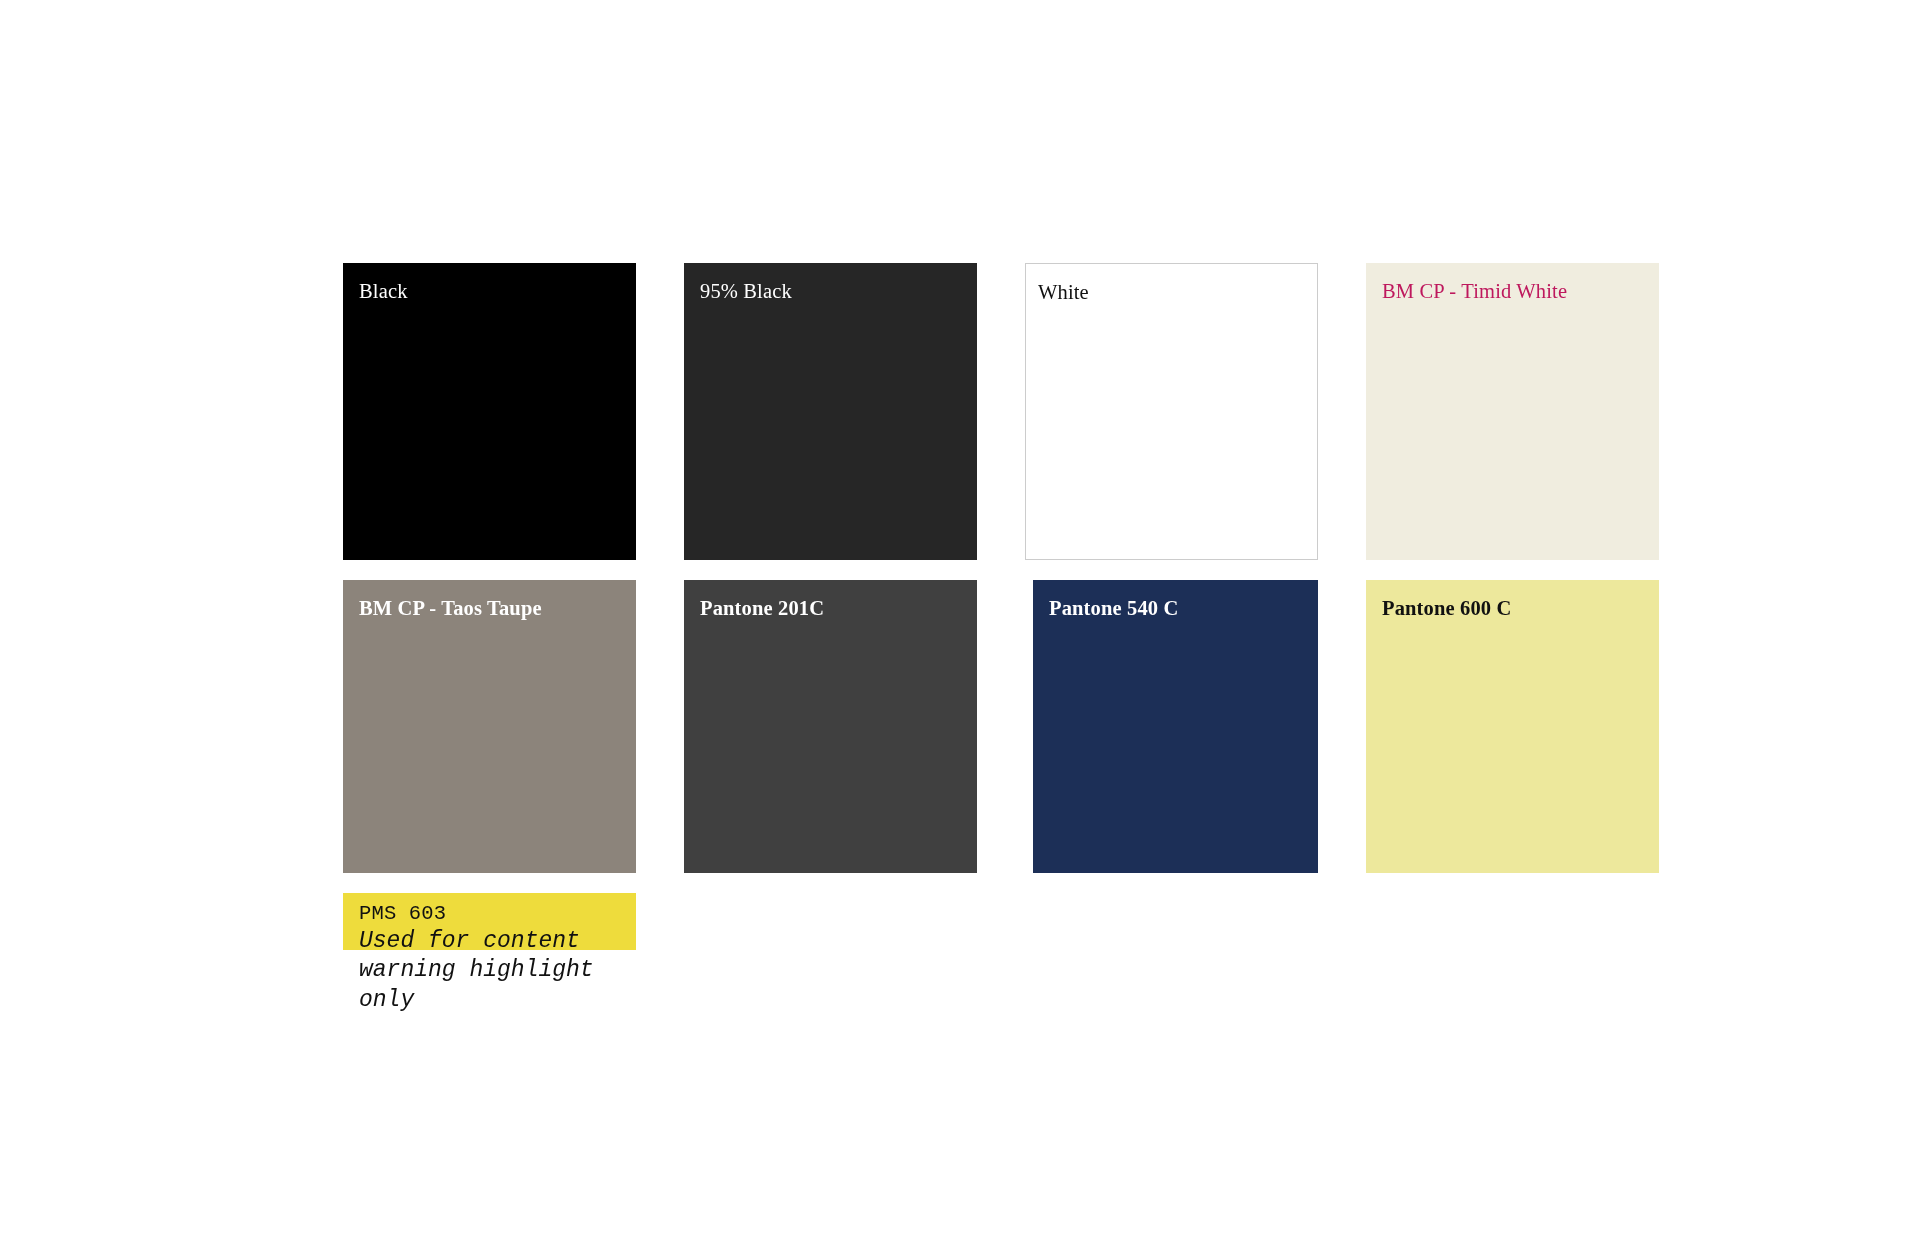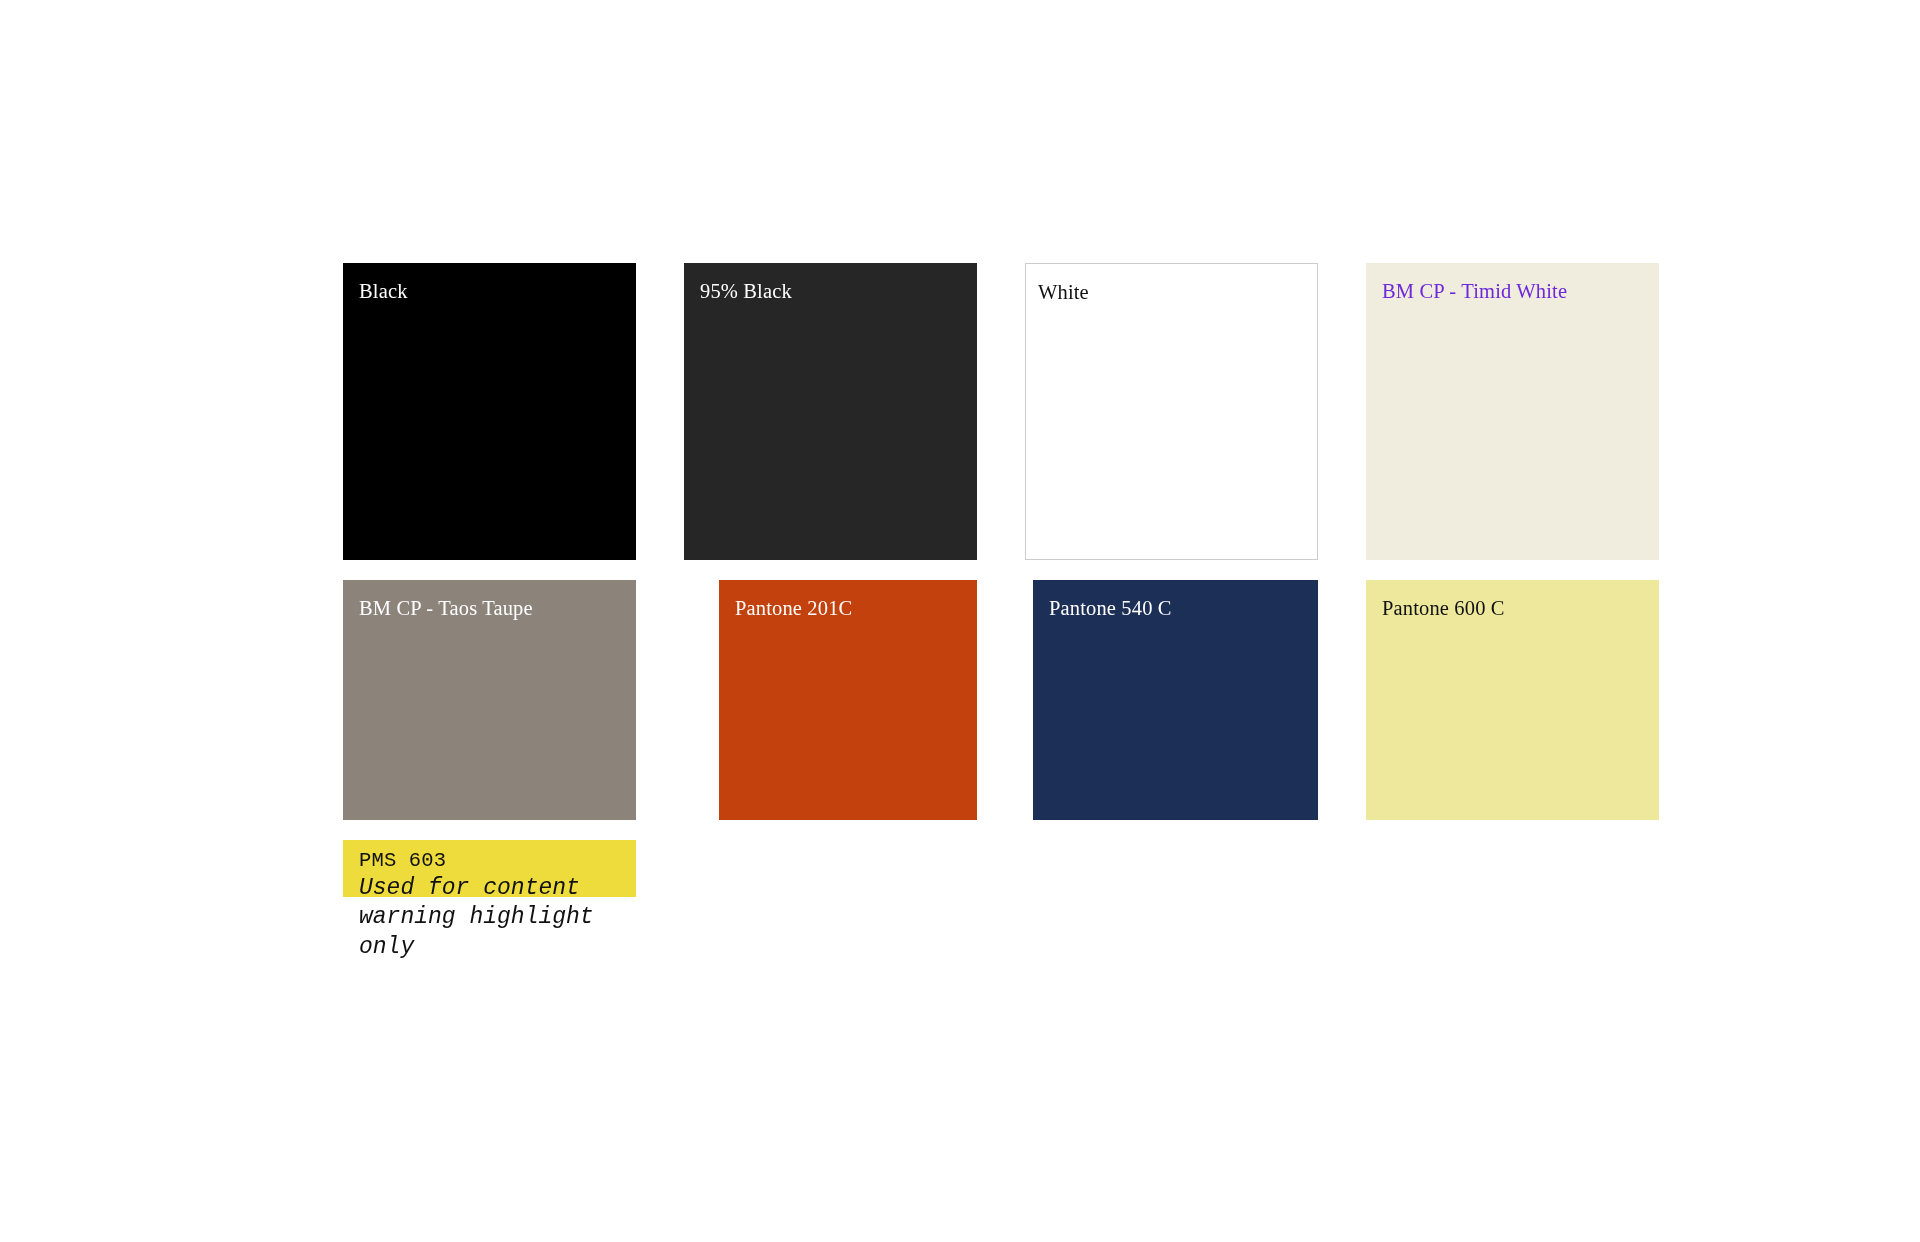--- a/index.html
+++ b/index.html
@@ -32,21 +32,22 @@
   }
 
   .swatch {
     position: relative;
     box-sizing: border-box;
     height: 297px;
     padding: 17px 0 0 16px;
   }
 
   .swatch.row-two {
-    height: 240px;
+    height: 293px;
+    font-weight: bold;
   }
 
   .swatch-label {
     font-size: 20.5px;
     line-height: 1.15;
     letter-spacing: 0.15px;
     display: block;
   }
 
   .swatch-sublabel {
@@ -92,33 +93,33 @@
     </div>
 
     <div class="swatch" style="background-color: rgb(38, 38, 38); color: rgb(255, 255, 255);">
       <span class="swatch-label">95% Black</span>
     </div>
 
     <div class="swatch swatch--white" style="background-color: rgb(255, 255, 255); color: rgb(17, 17, 17); border: 1px solid rgb(204, 204, 204);">
       <span class="swatch-label">White</span>
     </div>
 
-    <div class="swatch" style="background-color: rgb(240, 237, 223); color: #6d28d9;">
+    <div class="swatch" style="background-color: rgb(240, 237, 223); color: #be185d;">
       <span class="swatch-label">BM CP - Timid White</span>
     </div>
 
   </div>
 
   <div class="swatch-grid" style="margin-top:20px;">
 
     <div class="swatch row-two" style="background-color: rgb(140, 132, 123); color: rgb(255, 255, 255);">
       <span class="swatch-label">BM CP - Taos Taupe</span>
     </div>
 
-    <div class="swatch row-two" style="background-color: #c2410c; color: rgb(255, 255, 255); margin-left: 35px;">
+    <div class="swatch row-two" style="background-color: #404040; color: rgb(255, 255, 255);">
       <span class="swatch-label">Pantone 201C</span>
     </div>
 
     <div class="swatch row-two" style="background-color: rgb(28, 47, 87); color: rgb(255, 255, 255); margin-left: 8px;">
       <span class="swatch-label">Pantone 540 C</span>
     </div>
 
     <div class="swatch row-two" style="background-color: rgb(237, 232, 156); color: rgb(17, 17, 17);">
       <span class="swatch-label">Pantone 600 C</span>
     </div>

